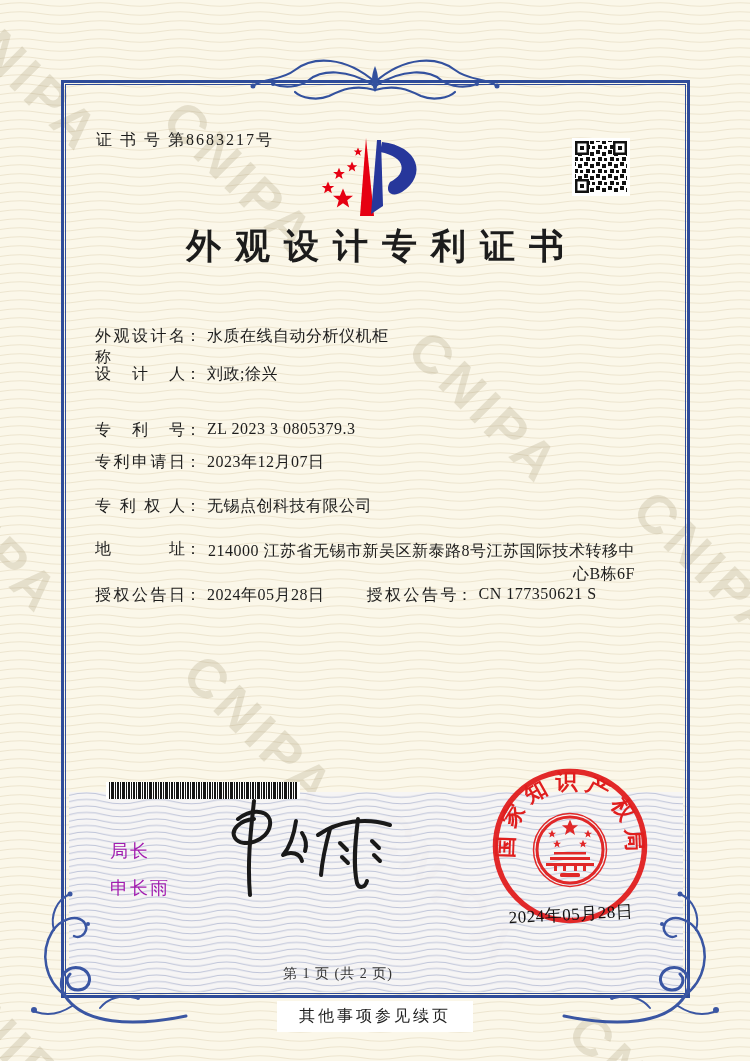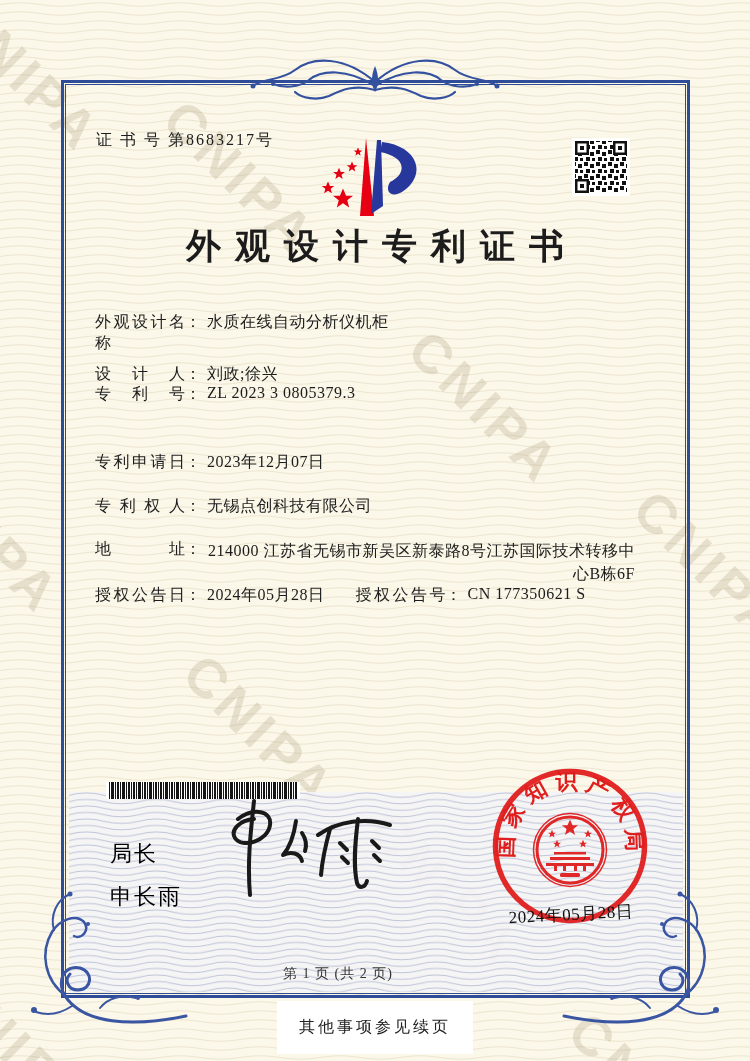--- a/index.html
+++ b/index.html
@@ -30,33 +30,33 @@
   .cert-no{position:absolute; left:96px; top:130px; font-size:16px; letter-spacing:2px;}
   .title{
     position:absolute; left:0; top:223px; width:750px; text-align:center;
     font-size:35px; font-weight:700; letter-spacing:14px; text-indent:14px;
   }
   .field-row{position:absolute; left:95px; display:flex; align-items:flex-start; font-size:16px;}
   .f-label{display:inline-block; width:90px; text-align:justify; text-align-last:justify; letter-spacing:0; flex:none;}
   .f-colon{flex:none; margin-right:6px;}
   .f-value{letter-spacing:0.5px;text-align:right;}
   .addr .f-value{width:428px; line-height:23px;}
-  .grant-group2{display:flex; margin-left:31px;}
+  .grant-group2{display:flex; margin-left:42px;}
   .paras{position:absolute; left:95px; top:620px; width:550px;}
   .paras p{margin:0 0 9px 0; font-size:15px; line-height:21px; text-indent:2em; letter-spacing:0.6px;}
-  .bureau{position:absolute; left:110px; top:839px; font-family:Liberation Sans, sans-serif; font-size:22px; color:#000000;}
+  .bureau{position:absolute; left:110px; top:839px; font-family:Liberation Sans, sans-serif; font-size:18px; color:#a21caf;}
   .bureau div{margin-bottom:13px; letter-spacing:2px;}
   .seal-date{
     position:absolute; left:498px; top:903px; width:146px; text-align:center;
     font-size:17px; color:#111; transform:rotate(-3deg); letter-spacing:0.5px;
   }
   .page-num{position:absolute; left:0; top:965px; width:676px; text-align:center; font-size:14px; color:#333; letter-spacing:1px;}
   .footer-note{
     position:absolute; left:50%; top:1001px; transform:translateX(-50%);
-    background:#ffffff; padding:16px 22px; font-size:16px; letter-spacing:3px; color:#222;
+    background:#ffffff; padding:5px 22px; font-size:16px; letter-spacing:3px; color:#222;
     white-space:nowrap;
   }
 </style>
 </head>
 <body>
 
 <div class="page">
 
   <svg width="0" height="0" style="position:absolute" aria-hidden="true">
     <defs>
@@ -174,31 +174,31 @@
         <rect x="43.5" y="5.5" width="9" height="9" fill="#fff"></rect>
         <rect x="46" y="8" width="4" height="4" fill="#111"></rect>
       <rect x="3" y="41" width="14" height="14" fill="#111"></rect>
         <rect x="5.5" y="43.5" width="9" height="9" fill="#fff"></rect>
         <rect x="8" y="46" width="4" height="4" fill="#111"></rect>
     </g>
   </svg>
 
   <div class="title">外观设计专利证书</div>
 
-  <div class="field-row" style="top:312px">
+  <div class="field-row" style="top:326px">
     <span class="f-label">外观设计名称</span>
       <span class="f-colon">：</span>
     <span class="f-value">水质在线自动分析仪机柜</span>
   </div>
   <div class="field-row" style="top:364px">
     <span class="f-label">设计人</span>
       <span class="f-colon">：</span>
     <span class="f-value">刘政;徐兴</span>
   </div>
-  <div class="field-row" style="top:384px">
+  <div class="field-row" style="top:420px">
     <span class="f-label">专利号</span>
       <span class="f-colon">：</span>
     <span class="f-value">ZL 2023 3 0805379.3</span>
   </div>
   <div class="field-row" style="top:452px">
     <span class="f-label">专利申请日</span>
       <span class="f-colon">：</span>
     <span class="f-value">2023年12月07日</span>
   </div>
   <div class="field-row" style="top:496px">

